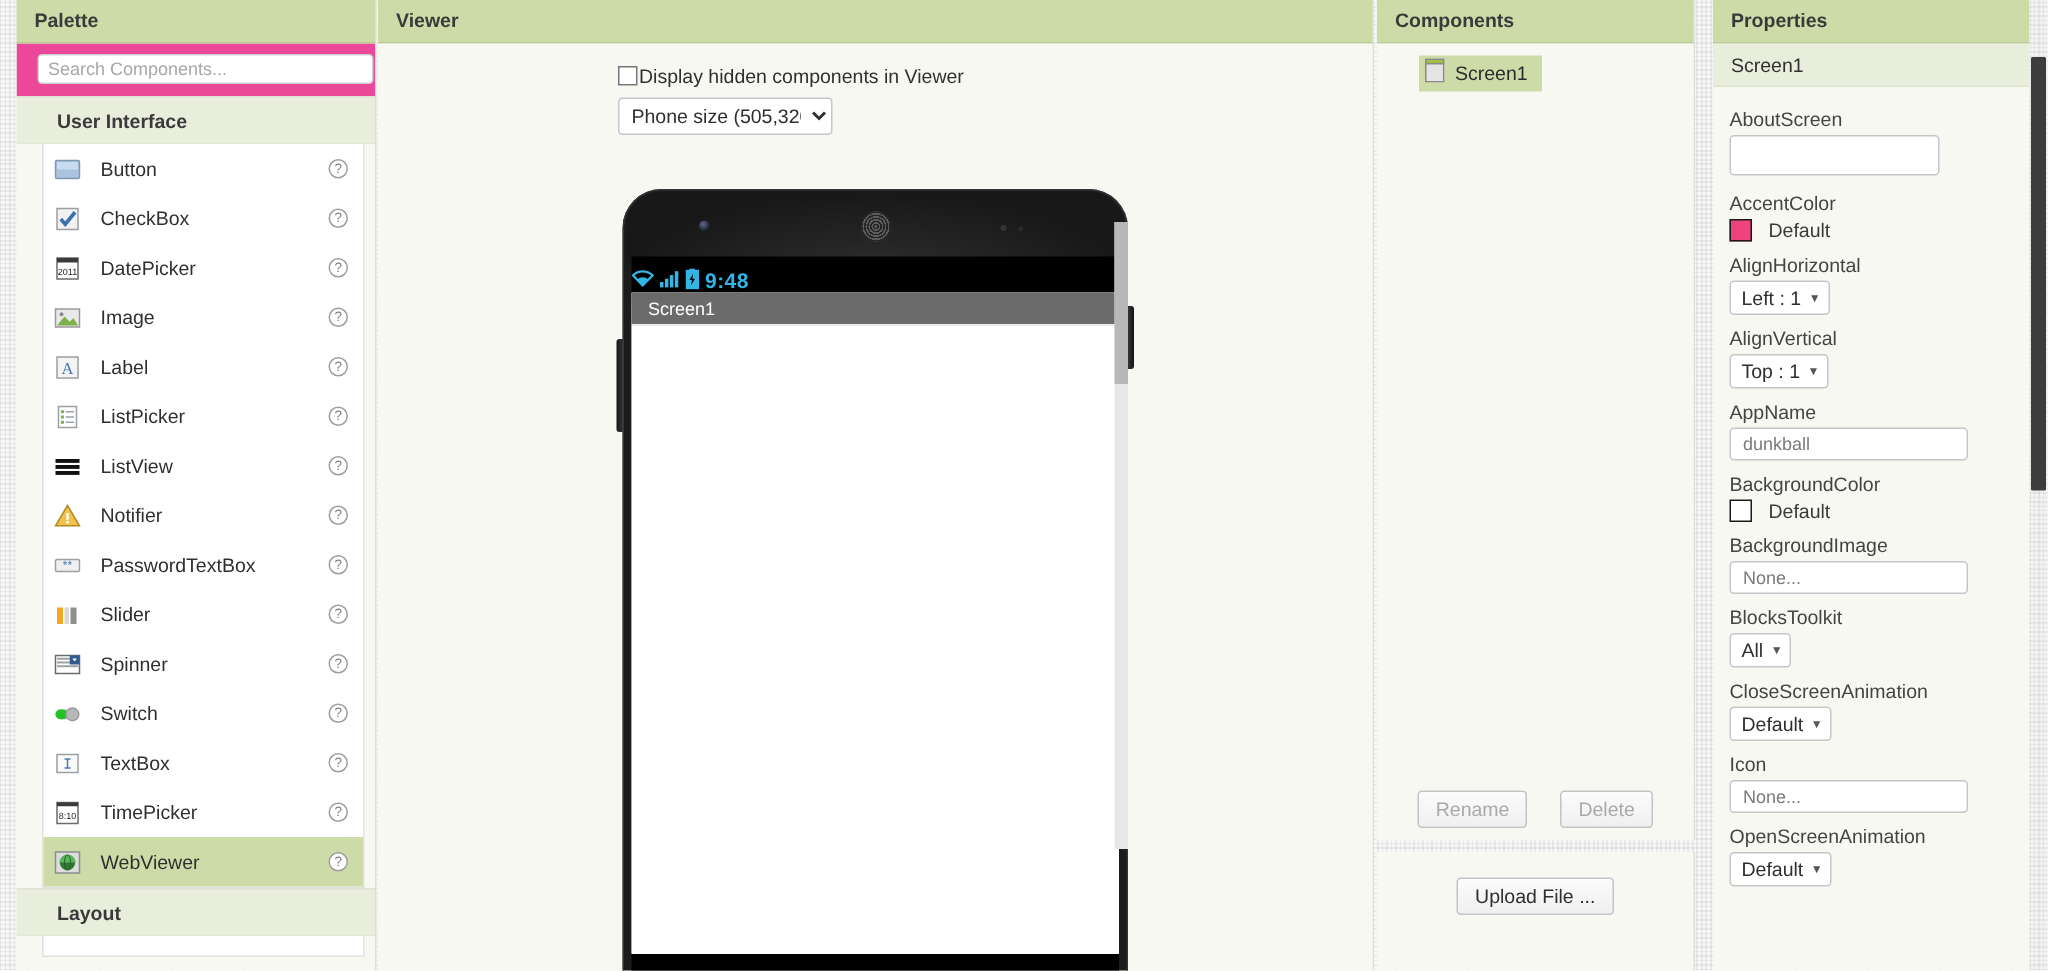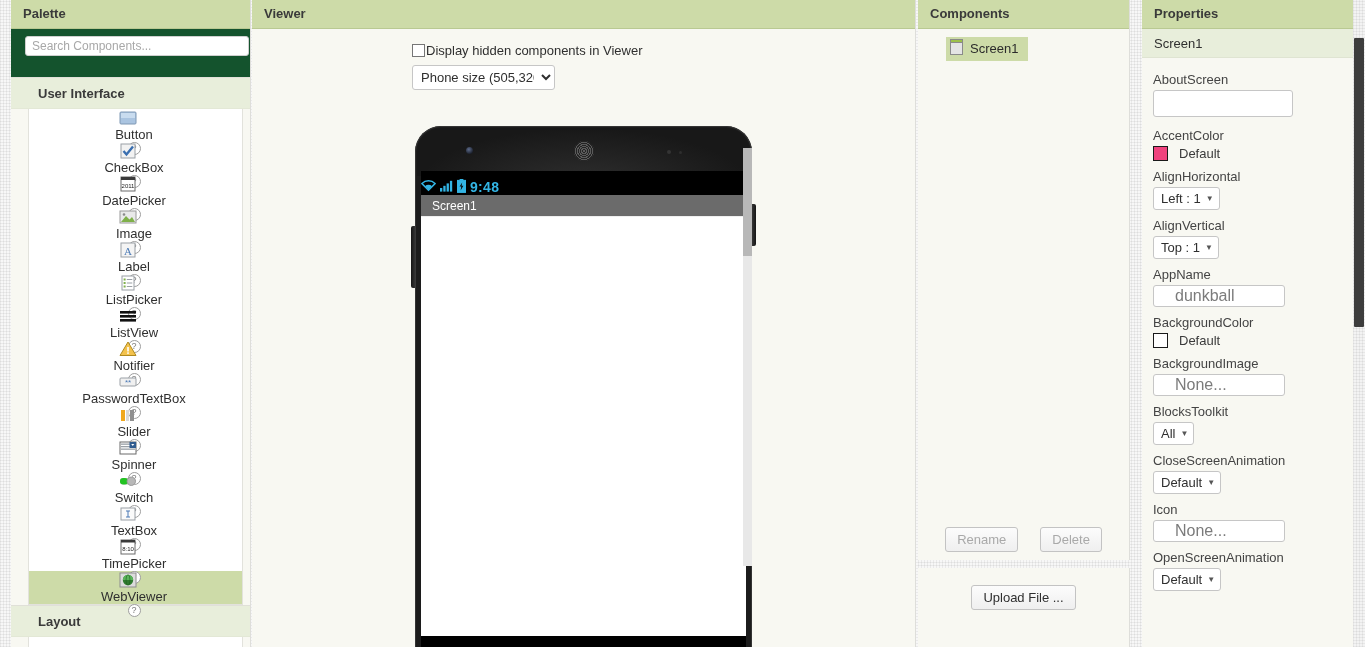--- a/index.html
+++ b/index.html
@@ -33,21 +33,21 @@
   }
 
   
   #palette {
     position: absolute; left: 0; top: 0; width: 240px; height: 647px;
     background: #f8f8f2;
     border-right: 1px solid #dededa;
     margin-left: 11px;
   }
   #palette-inner { height: 618px; overflow: hidden; }
-  .search-wrap { padding: 7px 7px 21px 14px; background:#14532d; }
+  .search-wrap { padding: 7px 7px 8px 14px; background:#ec4899; }
   .search-box {
     width: 224px; height: 20px;
     border: 1px solid #cfcfcf; border-radius: 3px;
     background: #fff; font-size: 12px; color: #777;
     padding: 2px 6px; outline: none;
     font-family: "Liberation Sans", sans-serif;
   }
   .search-box::placeholder { color:#a8a8a8; }
 
   .cat-header {
@@ -61,21 +61,20 @@
   .cat-body {
     background: #fff;
     border: 1px solid #e2e2dc;
     border-top: none;
     margin: 0 7px 0 17px;
   }
   .palette-item {
     display: flex; align-items: center;
     height: 33px; padding: 0 10px 0 7px;
     cursor: pointer;
-    flex-direction: column;
   }
   .palette-item.sel { background: #cddba8; }
   .palette-item .pi-icon {
     width: 18px; height: 18px; margin-right: 13px; flex: 0 0 18px;
     position: relative;
   }
   .palette-item .pi-label { flex: 1; font-size: 13px; color: #2f2f2f; }
   .help-badge {
     width: 13px; height: 13px; border-radius: 50%;
     border: 1px solid #9e9e9e; color: #7d7d7d;
@@ -212,22 +211,22 @@
   .prop-label { font-size: 13px; color:#444; margin: 8px 0 3px 0; }
   .prop-textarea {
     width: 140px; height: 27px; border:1px solid #c6c6c6; border-radius:3px; background:#fff;
     resize: none; font-family:"Liberation Sans", sans-serif; font-size:12px; padding:3px;
   }
   .prop-textarea::after { content:''; }
   .color-row { display:flex; align-items:center; gap:11px; margin-top:2px; }
   .swatch { width:15px; height:15px; border:1px solid #1a1a1a; }
   .color-text { font-size:13px; color:#3a3a3a; }
   .prop-input {
-    width: 132px; height: 22px; border:1px solid #c6c6c6; border-radius:3px;
-    background:#fff; font-size:16px; color:#7b7b7b; padding: 2px 21px;
+    width: 159px; height: 22px; border:1px solid #c6c6c6; border-radius:3px;
+    background:#fff; font-size:12px; color:#7b7b7b; padding: 2px 8px;
     font-family:"Liberation Sans", sans-serif;
   }
   .prop-dd {
     display:inline-flex; align-items:center; gap:5px;
     border:1px solid #c6c6c6; border-radius:3px; background:#fff;
     font-size: 13px; color:#2f2f2f; padding: 3px 5px 3px 7px; height:23px;
   }
   .caret { font-size: 8px; color:#555; }
 
   

